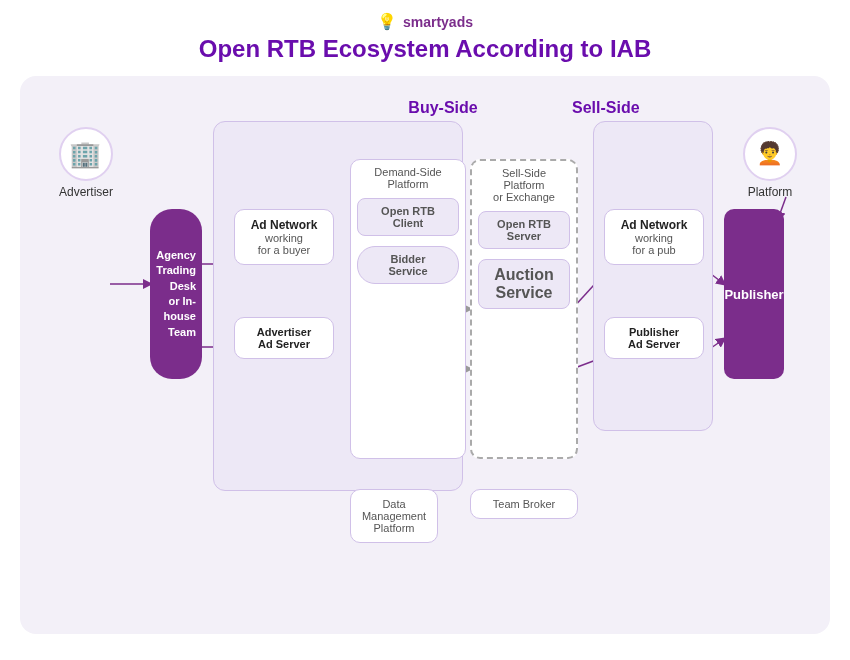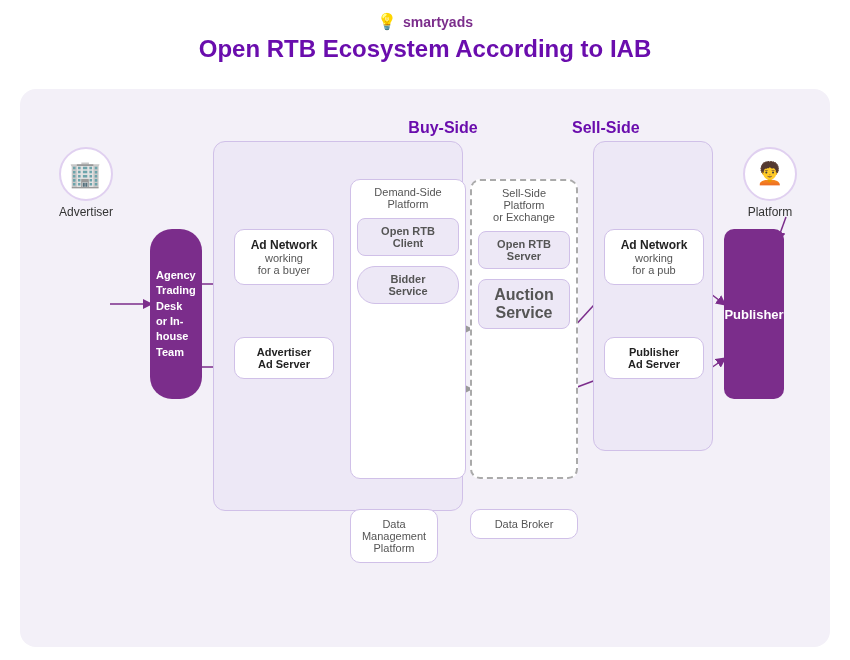--- a/index.html
+++ b/index.html
@@ -31,21 +31,21 @@
       font-weight: 600;
       margin-bottom: 4px;
     }
     .logo-icon {
       font-size: 16px;
     }
     .main-title {
       font-size: 24px;
       font-weight: 800;
       color: #6a0dad;
-      margin-bottom: 26px;
+      margin-bottom: 13px;
       text-align: center;
     }
     
     .diagram-container {
       background: #f3f0f8;
       border-radius: 16px;
       padding: 14px 18px 12px 18px;
       position: relative;
       width: 810px;
       height: 558px;
@@ -59,21 +59,21 @@
 
   <div class="header">
     <div class="logo">
       <span class="logo-icon">💡</span>
       <span>smartyads</span>
     </div>
     <div class="main-title">Open RTB Ecosystem According to IAB</div>
   </div>
 
   <div class="diagram-container">
-    <div style="position:relative; width:774px; height:520px; margin:16px auto;">
+    <div style="position:relative; width:774px; height:520px; margin:9px auto;">
 
       <svg style="position:absolute;top:0;left:0;width:774px;height:520px;pointer-events:none;">
 
         <line x1="72" y1="185" x2="112" y2="185" stroke="#7b2d8b" stroke-width="1.5" marker-end="url(#arrow-purple)"></line>
 
         <line x1="164" y1="165" x2="196" y2="165" stroke="#7b2d8b" stroke-width="1.5" marker-end="url(#arrow-purple)"></line>
 
         <line x1="164" y1="248" x2="196" y2="248" stroke="#7b2d8b" stroke-width="1.5" marker-end="url(#arrow-purple)"></line>
 
         <line x1="282" y1="165" x2="316" y2="175" stroke="#7b2d8b" stroke-width="1.5" marker-end="url(#arrow-purple)"></line>
@@ -114,21 +114,21 @@
       <div style="position:absolute;top:28px;left:10px;display:flex;flex-direction:column;align-items:center;width:76px;">
         <div style="width:54px;height:54px;background:#fff;border-radius:50%;border:2px solid #e0d0f0;display:flex;align-items:center;justify-content:center;font-size:26px;">🏢</div>
         <div style="font-size:12px;color:#333;text-align:center;margin-top:4px;">Advertiser</div>
       </div>
 
       <div style="position:absolute;top:28px;left:694px;display:flex;flex-direction:column;align-items:center;width:76px;">
         <div style="width:54px;height:54px;background:#fff;border-radius:50%;border:2px solid #e0d0f0;display:flex;align-items:center;justify-content:center;font-size:22px;">🧑‍🦱</div>
         <div style="font-size:12px;color:#333;text-align:center;margin-top:4px;">Platform</div>
       </div>
 
-      <div style="position:absolute;top:110px;left:112px;width:52px;height:170px;background:#7b2d8b;border-radius:22px;display:flex;align-items:center;justify-content:center;text-align:left;color:#fff;font-size:11px;font-weight:700;line-height:1.4;padding:6px;">
+      <div style="position:absolute;top:110px;left:112px;width:52px;height:170px;background:#7b2d8b;border-radius:22px;display:flex;align-items:center;justify-content:center;text-align:right;color:#fff;font-size:11px;font-weight:700;line-height:1.4;padding:6px;">
         <span>Agency<br>Trading Desk<br>or In-house<br>Team</span>
       </div>
 
       <div style="position:absolute;top:22px;left:175px;width:250px;height:370px;background:#ede8f6;border-radius:12px;border:1.5px solid #d0c0e8;"></div>
 
       <div style="position:absolute;top:110px;left:196px;width:100px;">
         <div style="background:#fff;border-radius:10px;border:1.5px solid #d0c0e8;padding:8px;text-align:center;">
           <div style="font-weight:700;font-size:12px;color:#222;">Ad Network</div>
           <div style="font-size:11px;color:#555;">working<br>for a buyer</div>
         </div>
@@ -180,19 +180,19 @@
       </div>
 
       <div style="position:absolute;top:390px;left:312px;width:88px;">
         <div style="background:#fff;border-radius:10px;border:1.5px solid #d0c0e8;padding:8px;text-align:center;">
           <div style="font-size:11px;color:#555;">Data<br>Management<br>Platform</div>
         </div>
       </div>
 
       <div style="position:absolute;top:390px;left:432px;width:108px;">
         <div style="background:#fff;border-radius:10px;border:1.5px solid #d0c0e8;padding:8px;text-align:center;">
-          <div style="font-size:11px;color:#555;">Data Broker</div>
+          <div style="font-size:11px;color:#555;">Team Broker</div>
         </div>
       </div>
 
     </div>
   </div>
 </div>
 
 </body></html>

